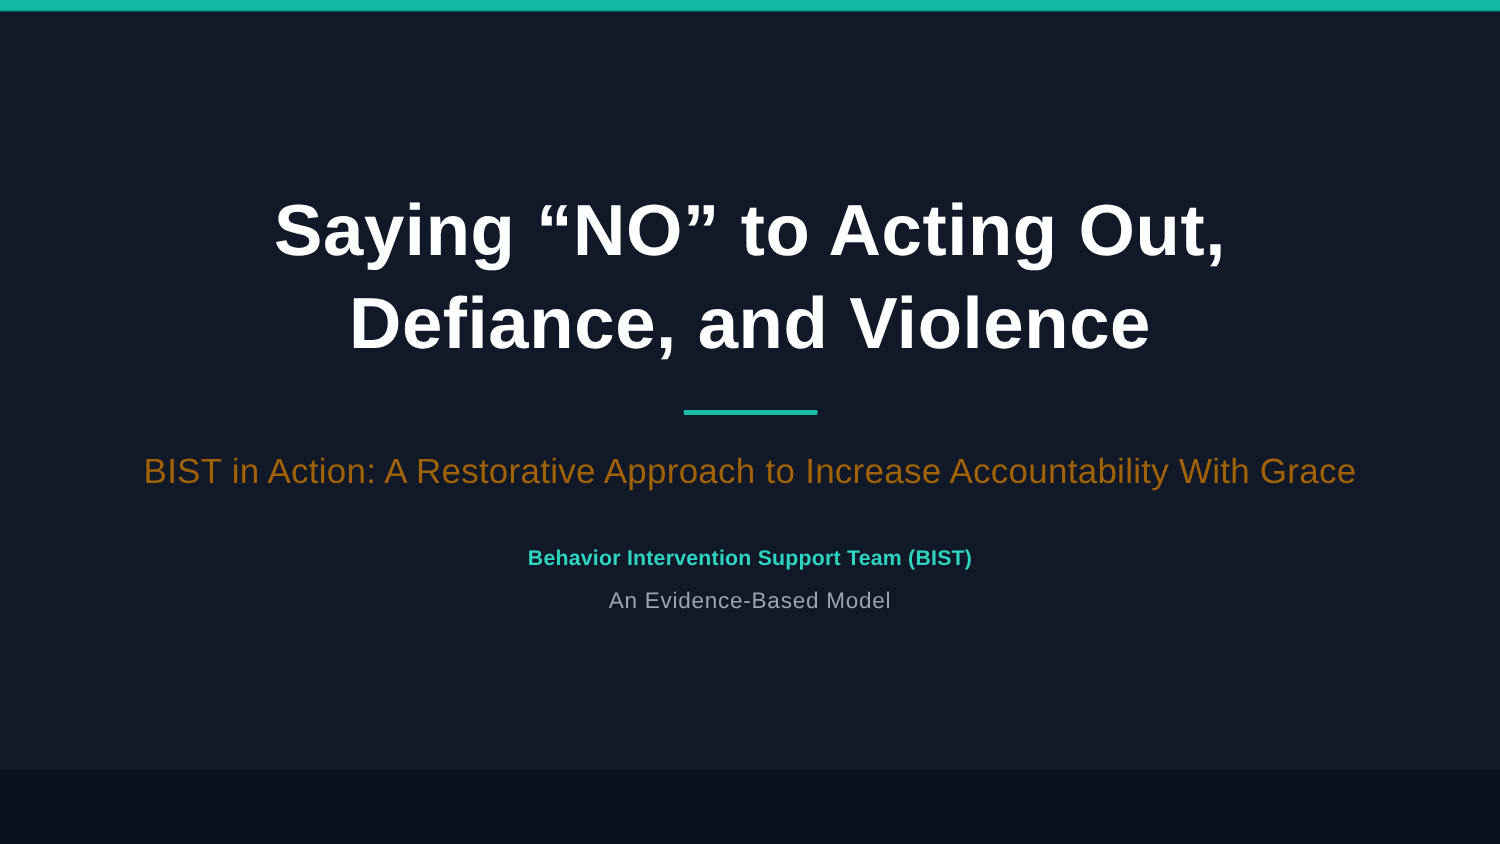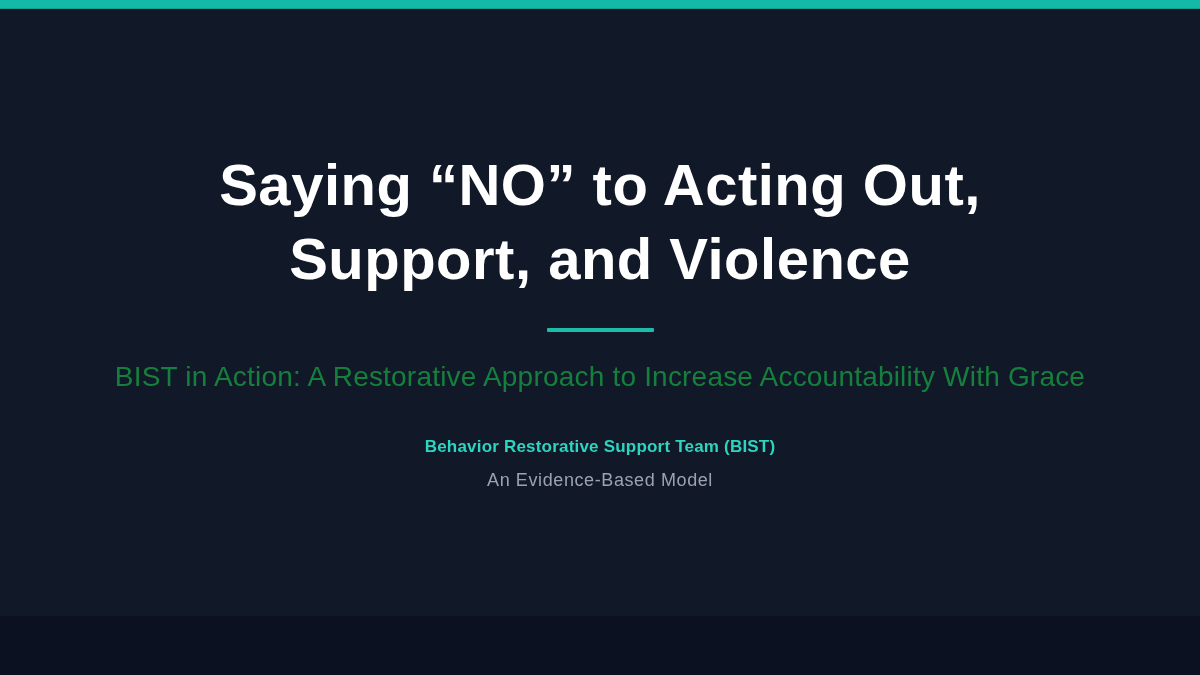--- a/index.html
+++ b/index.html
@@ -48,21 +48,21 @@
   .divider {
     width: 107px;
     height: 4px;
     margin-top: 32px;
     background: #1cbcab;
     border-radius: 1px;
   }
   .subtitle {
     margin: 28px 0 0 0;
     max-width: 1020px;
-    color: #15803d;
+    color: #a16207;
     font-size: 28px;
     line-height: 33px;
     font-weight: 400;
     letter-spacing: 0.2px;
   }
   .team {
     margin: 44px 0 0 0;
     color: #2dd4bf;
     font-size: 17px;
     line-height: 20px;
@@ -80,20 +80,20 @@
   }
 </style>
 </head>
 <body>
 
 <div class="slide">
   <div class="top-bar"></div>
   <div class="content">
     <h1 class="title">
       <span class="title-line">Saying “NO” to Acting Out,</span>
-      <span class="title-line">Support, and Violence</span>
+      <span class="title-line">Defiance, and Violence</span>
     </h1>
     <div class="divider"></div>
     <p class="subtitle">BIST in Action: A Restorative Approach to Increase Accountability With Grace</p>
-    <p class="team">Behavior Restorative Support Team (BIST)</p>
+    <p class="team">Behavior Intervention Support Team (BIST)</p>
     <p class="tagline">An Evidence-Based Model</p>
   </div>
 </div>
 
 </body></html>

